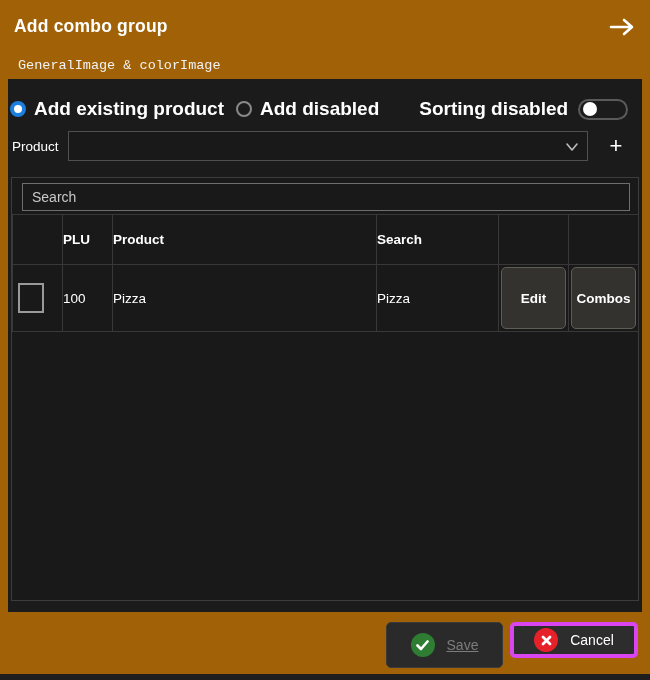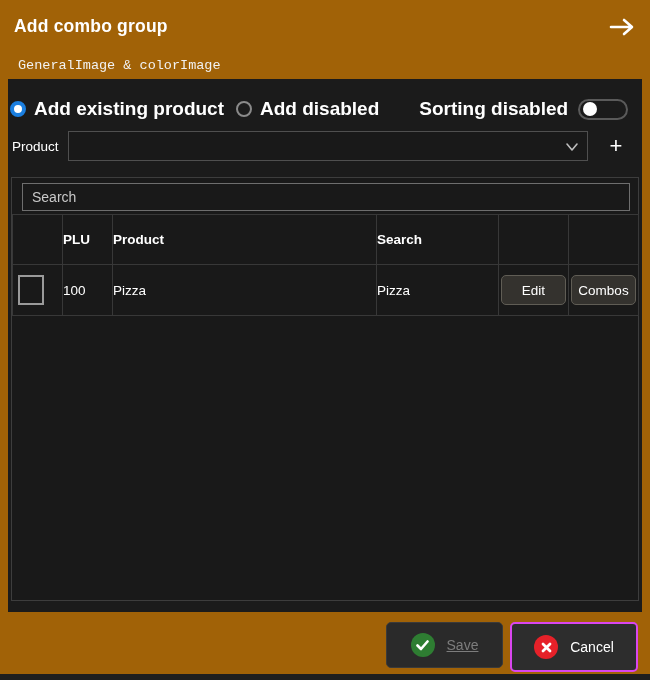--- a/index.html
+++ b/index.html
@@ -103,39 +103,40 @@
   .col-edit { width:70px; }
   .col-delete { width:70px; }
 
   .checkbox {
     width:26px; height:30px; border:2px solid #9a9a9a; background:transparent;
     margin-left:5px; cursor:pointer;
   }
   .cell-btn-wrap { padding:0 !important; }
   .row-btn {
     display:flex; align-items:center; justify-content:center;
-    width:calc(100% - 4px); height:30px; margin:2px;
+    width:calc(100% - 4px); height:62px; margin:2px;
     background:#34322e; border:1px solid #605d55; border-radius:5px;
     color:#ffffff; font-size:13.5px; cursor:pointer;
     font-family:"Liberation Sans", sans-serif;
+    font-weight:bold;
   }
 
   
   .footer-btn {
     position:absolute; display:flex; align-items:center; justify-content:center;
     gap:12px; border-radius:5px; font-size:14px; cursor:pointer;
     font-family:"Liberation Sans", sans-serif;
   }
   .save-btn {
     left:386px; top:622px; width:117px; height:46px;
     background:#2a2a2a; border:1px solid #3a3a3a; color:#7d7d7d;text-decoration:underline;
   }
   .cancel-btn {
-    left:510px; top:622px; width:128px; height:50px;
-    background:#2d2d2d; border:2px solid #d946ef; color:#ffffff;
+    left:510px; top:622px; width:128px; height:36px;
+    background:#2d2d2d; border:4px solid #d946ef; color:#ffffff;
   }
   .icon-circle {
     width:24px; height:24px; border-radius:50%;
     display:flex; align-items:center; justify-content:center; flex:0 0 auto;
   }
   .bottom-strip { position:absolute; left:0; bottom:0; width:650px; height:6px; background:#1e1e1e; }
 </style>
 </head>
 <body>
 

